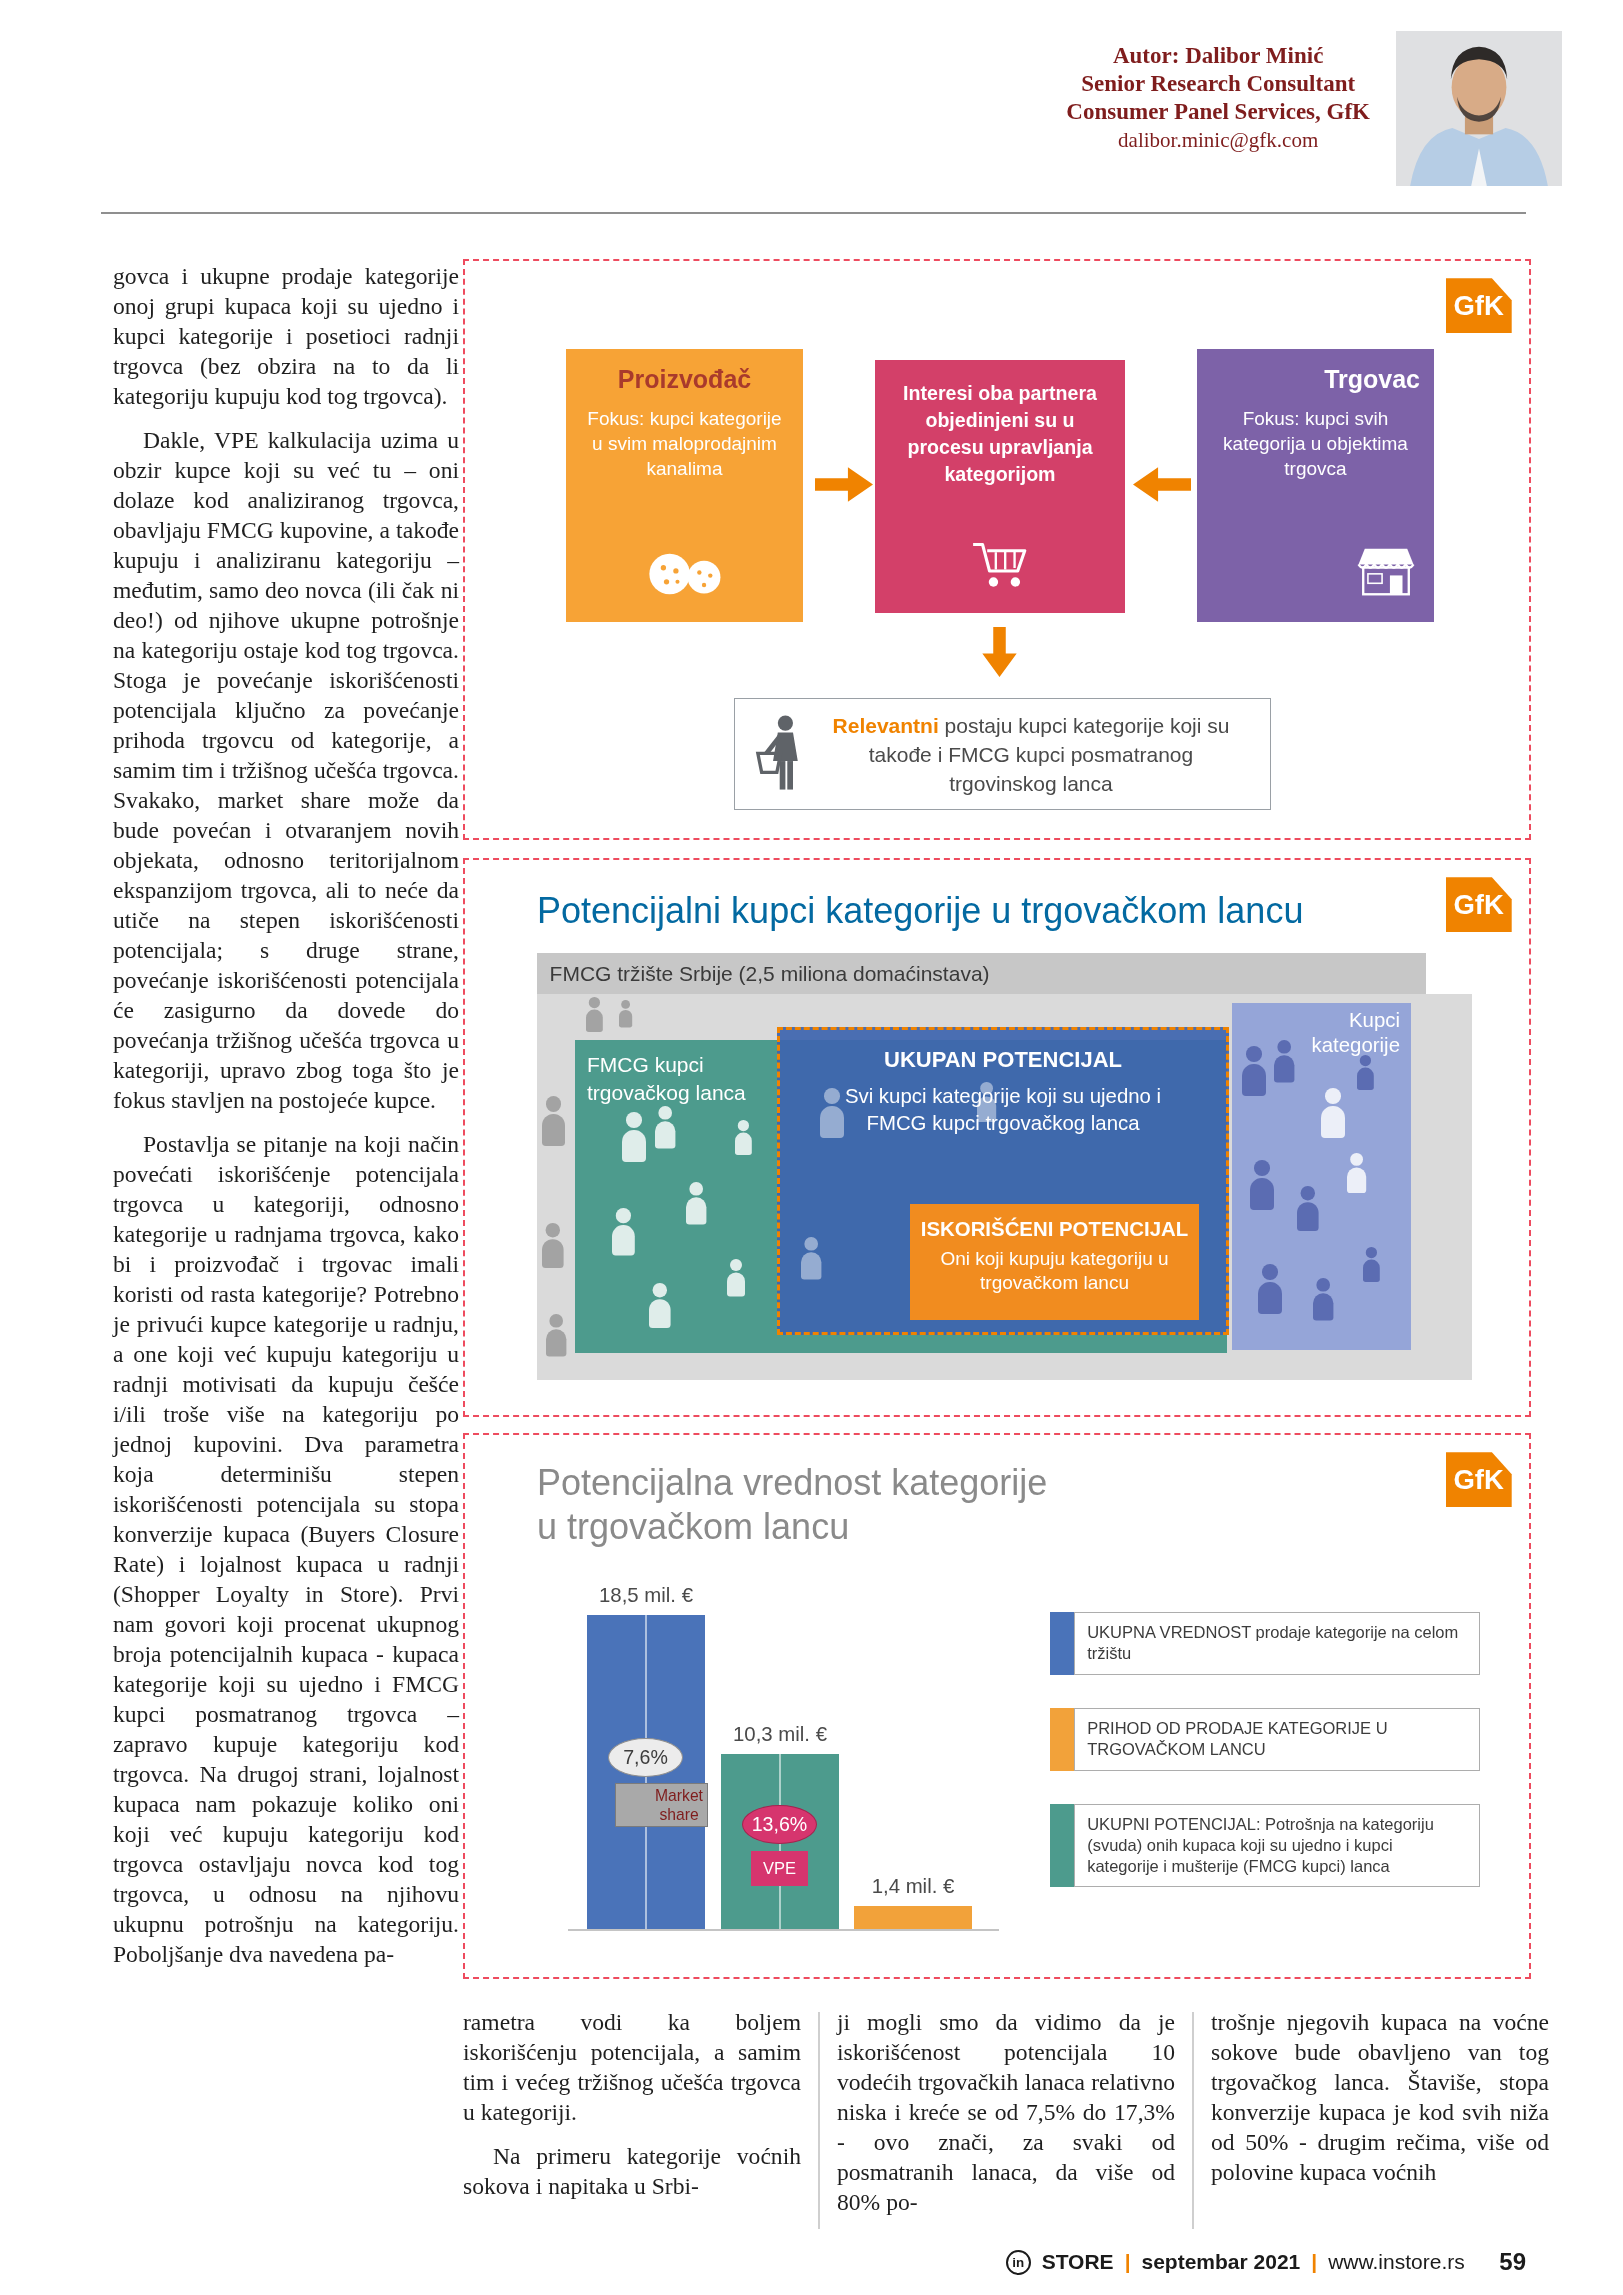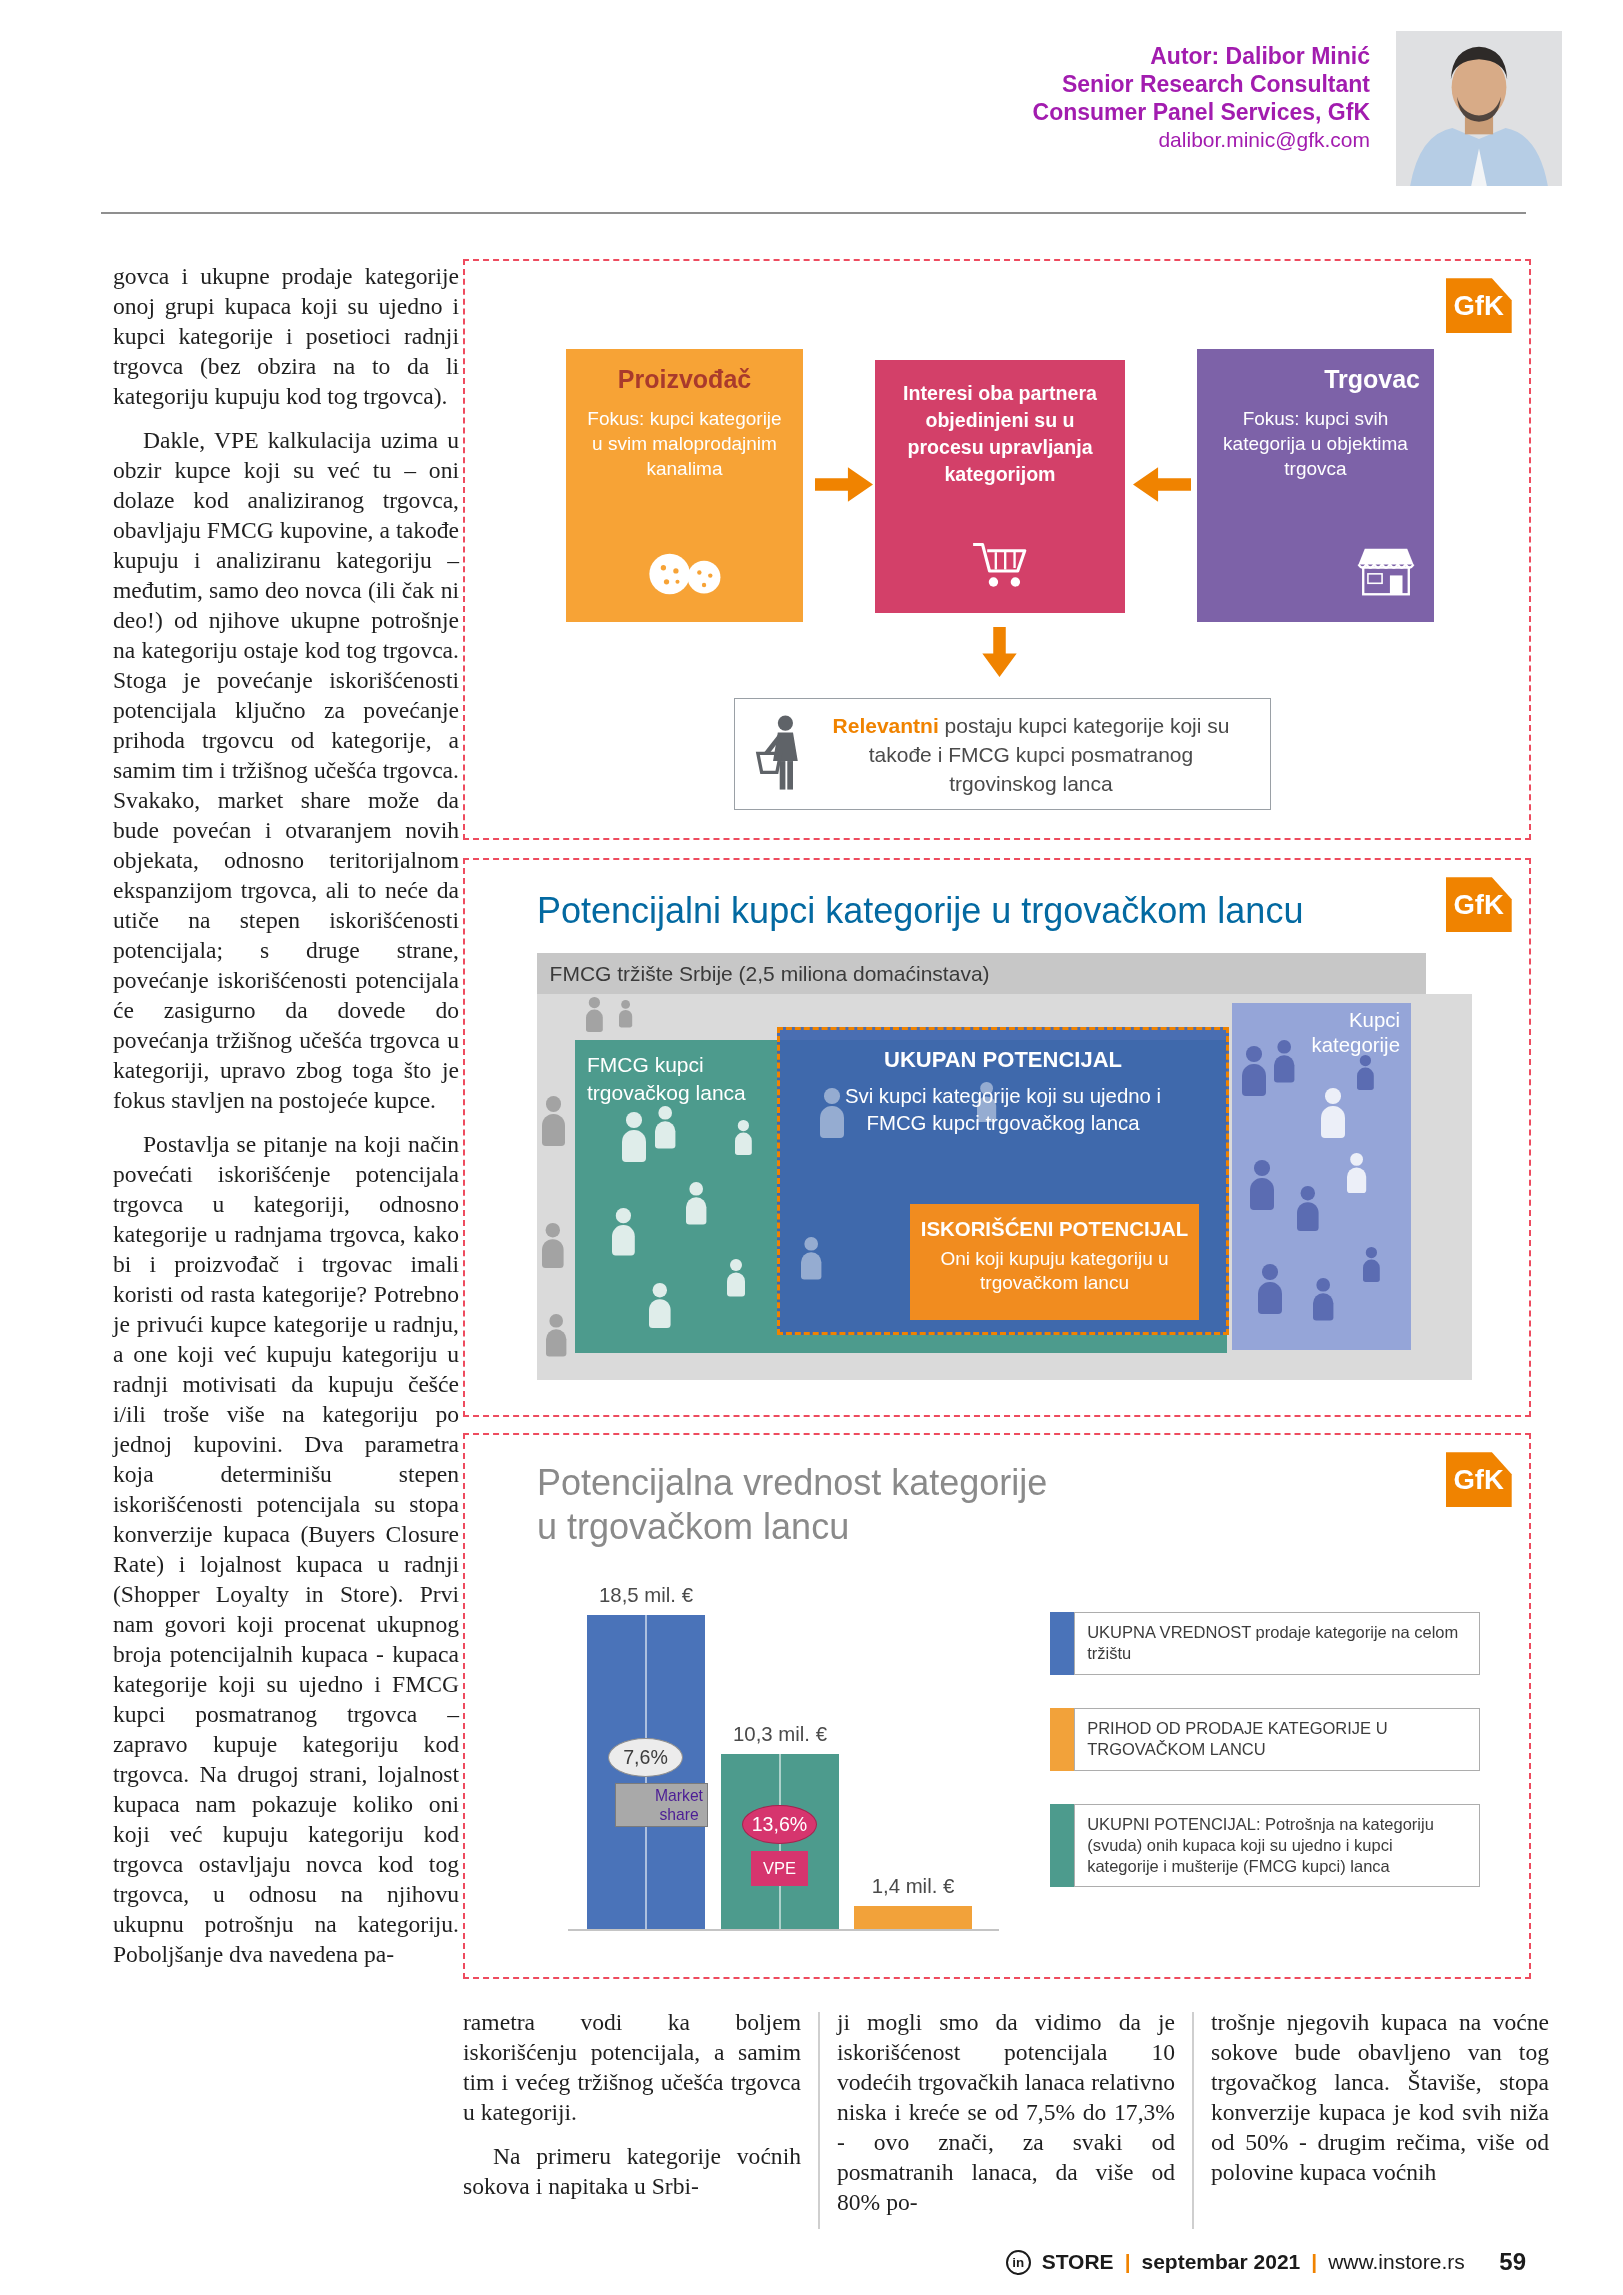--- a/index.html
+++ b/index.html
@@ -1,22 +1,22 @@
 <!DOCTYPE html>
 <html lang="sr" style="font-size:12.6px"><head>
 <meta charset="utf-8">
 <style>
   * { margin:0; padding:0; box-sizing:border-box; }
   html,body { background:#ffffff; }
   .page { position:relative; width:1623px; height:2295px; background:#fff;
           font-family:"Liberation Serif", serif; color:#1f1f1f; overflow:hidden; }
 
   
-  .author-block { position:absolute; top:42px; right:253px; text-align:right;
-                  font-family:Liberation Sans, sans-serif; color:#a21caf; }
+  .author-block { position:absolute; top:42px; right:253px; text-align:center;
+                  font-family:Liberation Serif, serif; color:#7f1d1d; }
   .author-block .b { font-weight:bold; font-size:23px; line-height:28px; }
   .author-block .email { font-size:21px; line-height:28px; font-weight:normal; }
   .photo { position:absolute; top:31px; right:61px; width:166px; height:155px; overflow:hidden; }
   .header-rule { position:absolute; left:101px; right:97px; top:212px; height:1.6px; background:#8f8f8f; }
 
   
   .left-col { position:absolute; left:113px; top:261px; width:346px;
               font-size:23.6px; line-height:30px; text-align:justify; }
   .left-col p + p { margin-top:14px; text-indent:30px; }
   .bottom-col { position:absolute; top:2007px; width:338px; font-size:23.6px; line-height:30px; text-align:justify; }
@@ -98,21 +98,21 @@
   #bar0 { left:43px; } #bar1 { left:177px; } #bar2 { left:310px; }
   .bar-label { position:absolute; top:-31px; left:-19.6px; right:-19.6px; text-align:center;
                font-size:20.4px; color:#4a4a4a; }
   .vline { position:absolute; width:1.6px; background:rgba(255,255,255,0.55); z-index:2; }
   #vline0 { left:101px; top:31px; height:314px; }
   #vline1 { left:235px; top:170px; height:175px; }
   .oval { position:absolute; width:75px; height:39px; border-radius:50%; z-index:3;
           display:flex; align-items:center; justify-content:center; font-size:19.6px; }
   .ms-oval { left:64px; top:154px; background:#ececec; border:1.6px solid #8f8f8f; color:#3c3c3c; }
   .ms-box { position:absolute; left:71px; top:199px; width:93px; height:44px; background:#a9a9a9;
-            border:0.8px solid #7b7b7b; color:#4c1d95; font-size:15.7px; line-height:19px; z-index:3;
+            border:0.8px solid #7b7b7b; color:#7f1d1d; font-size:15.7px; line-height:19px; z-index:3;
             display:flex; align-items:center; justify-content:center; text-align:center;padding-left:35px; }
   .vpe-oval { left:198px; top:221px; background:#d6356e; border:1.6px solid #a3244f; color:#fff; }
   .vpe-box { position:absolute; left:207px; top:267px; width:57px; height:35px; background:#d6356e;
              color:#fff; font-size:16.5px; z-index:3; display:flex; align-items:center; justify-content:center; }
   .legend { position:absolute; left:585px; top:177px; width:430px; display:flex; flex-direction:column; gap:33px; }
   .legend-item { display:flex; }
   .legend-swatch { width:23.6px; flex:none; }
   .legend-text { flex:1; border:1.6px solid #adadad; background:#fff; padding:9.4px 12.6px;
                  font-size:16.5px; line-height:21px; color:#3c3c3c; }
 

